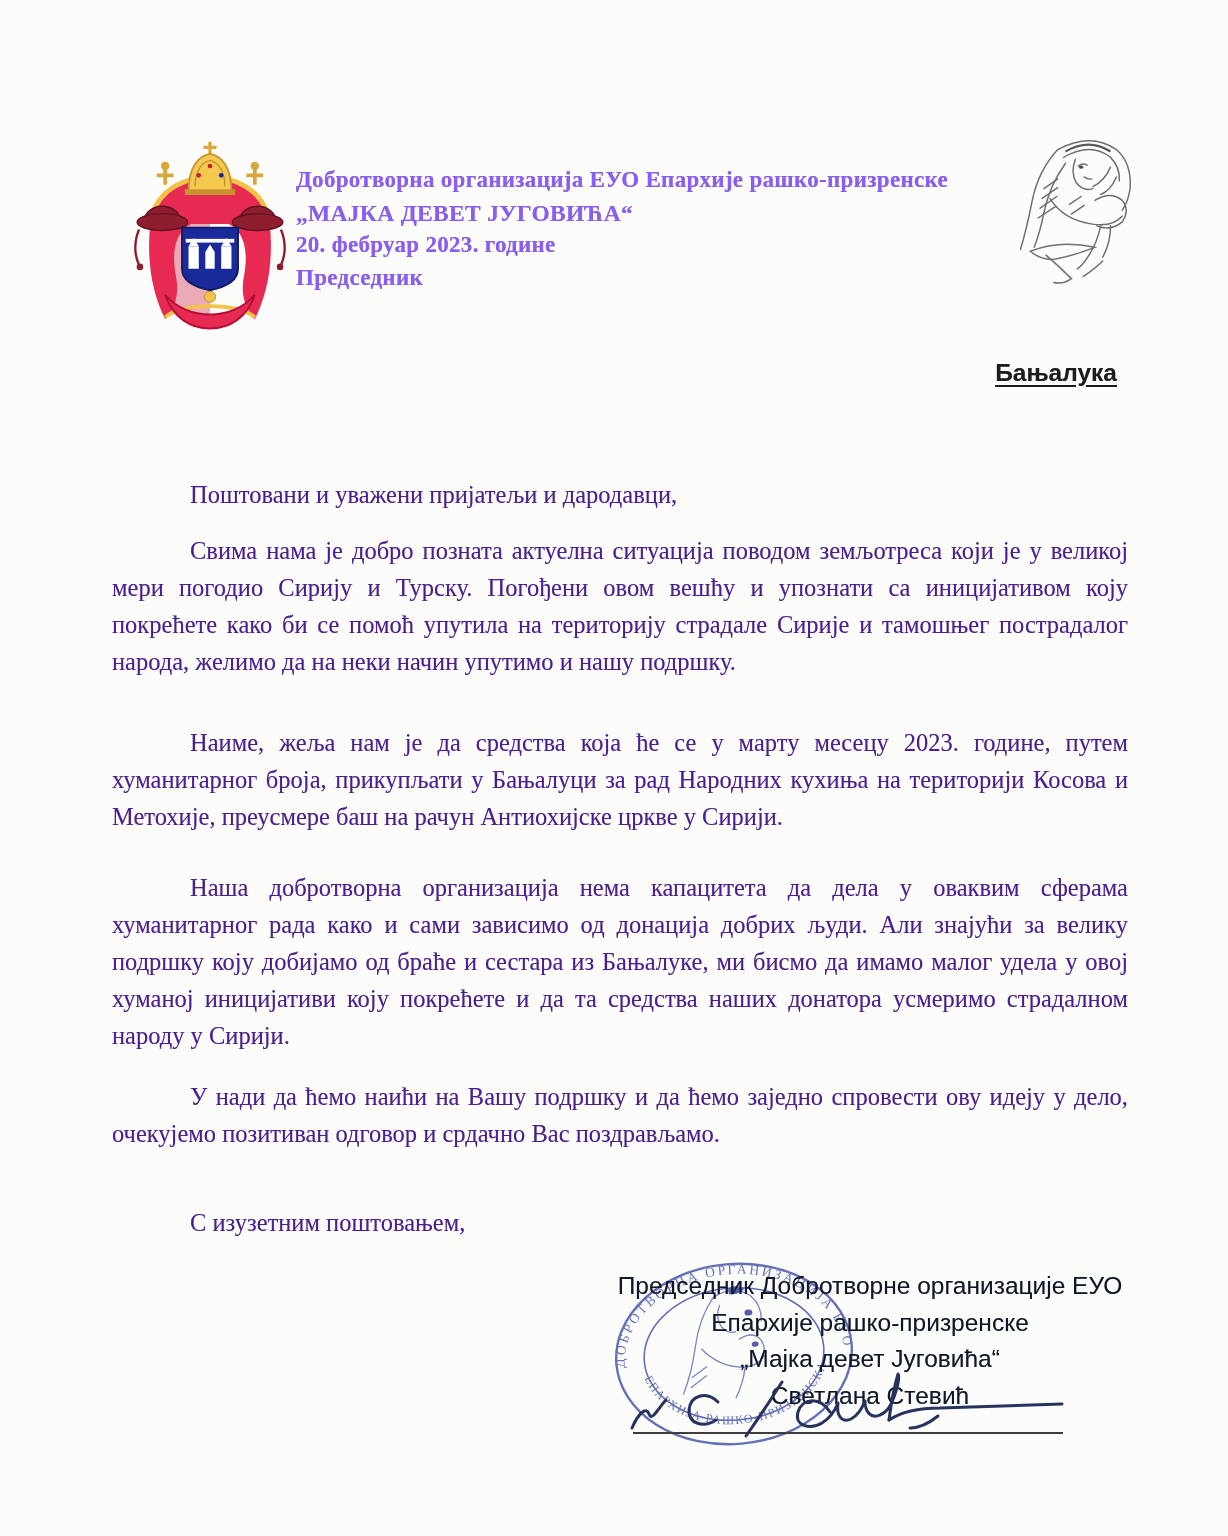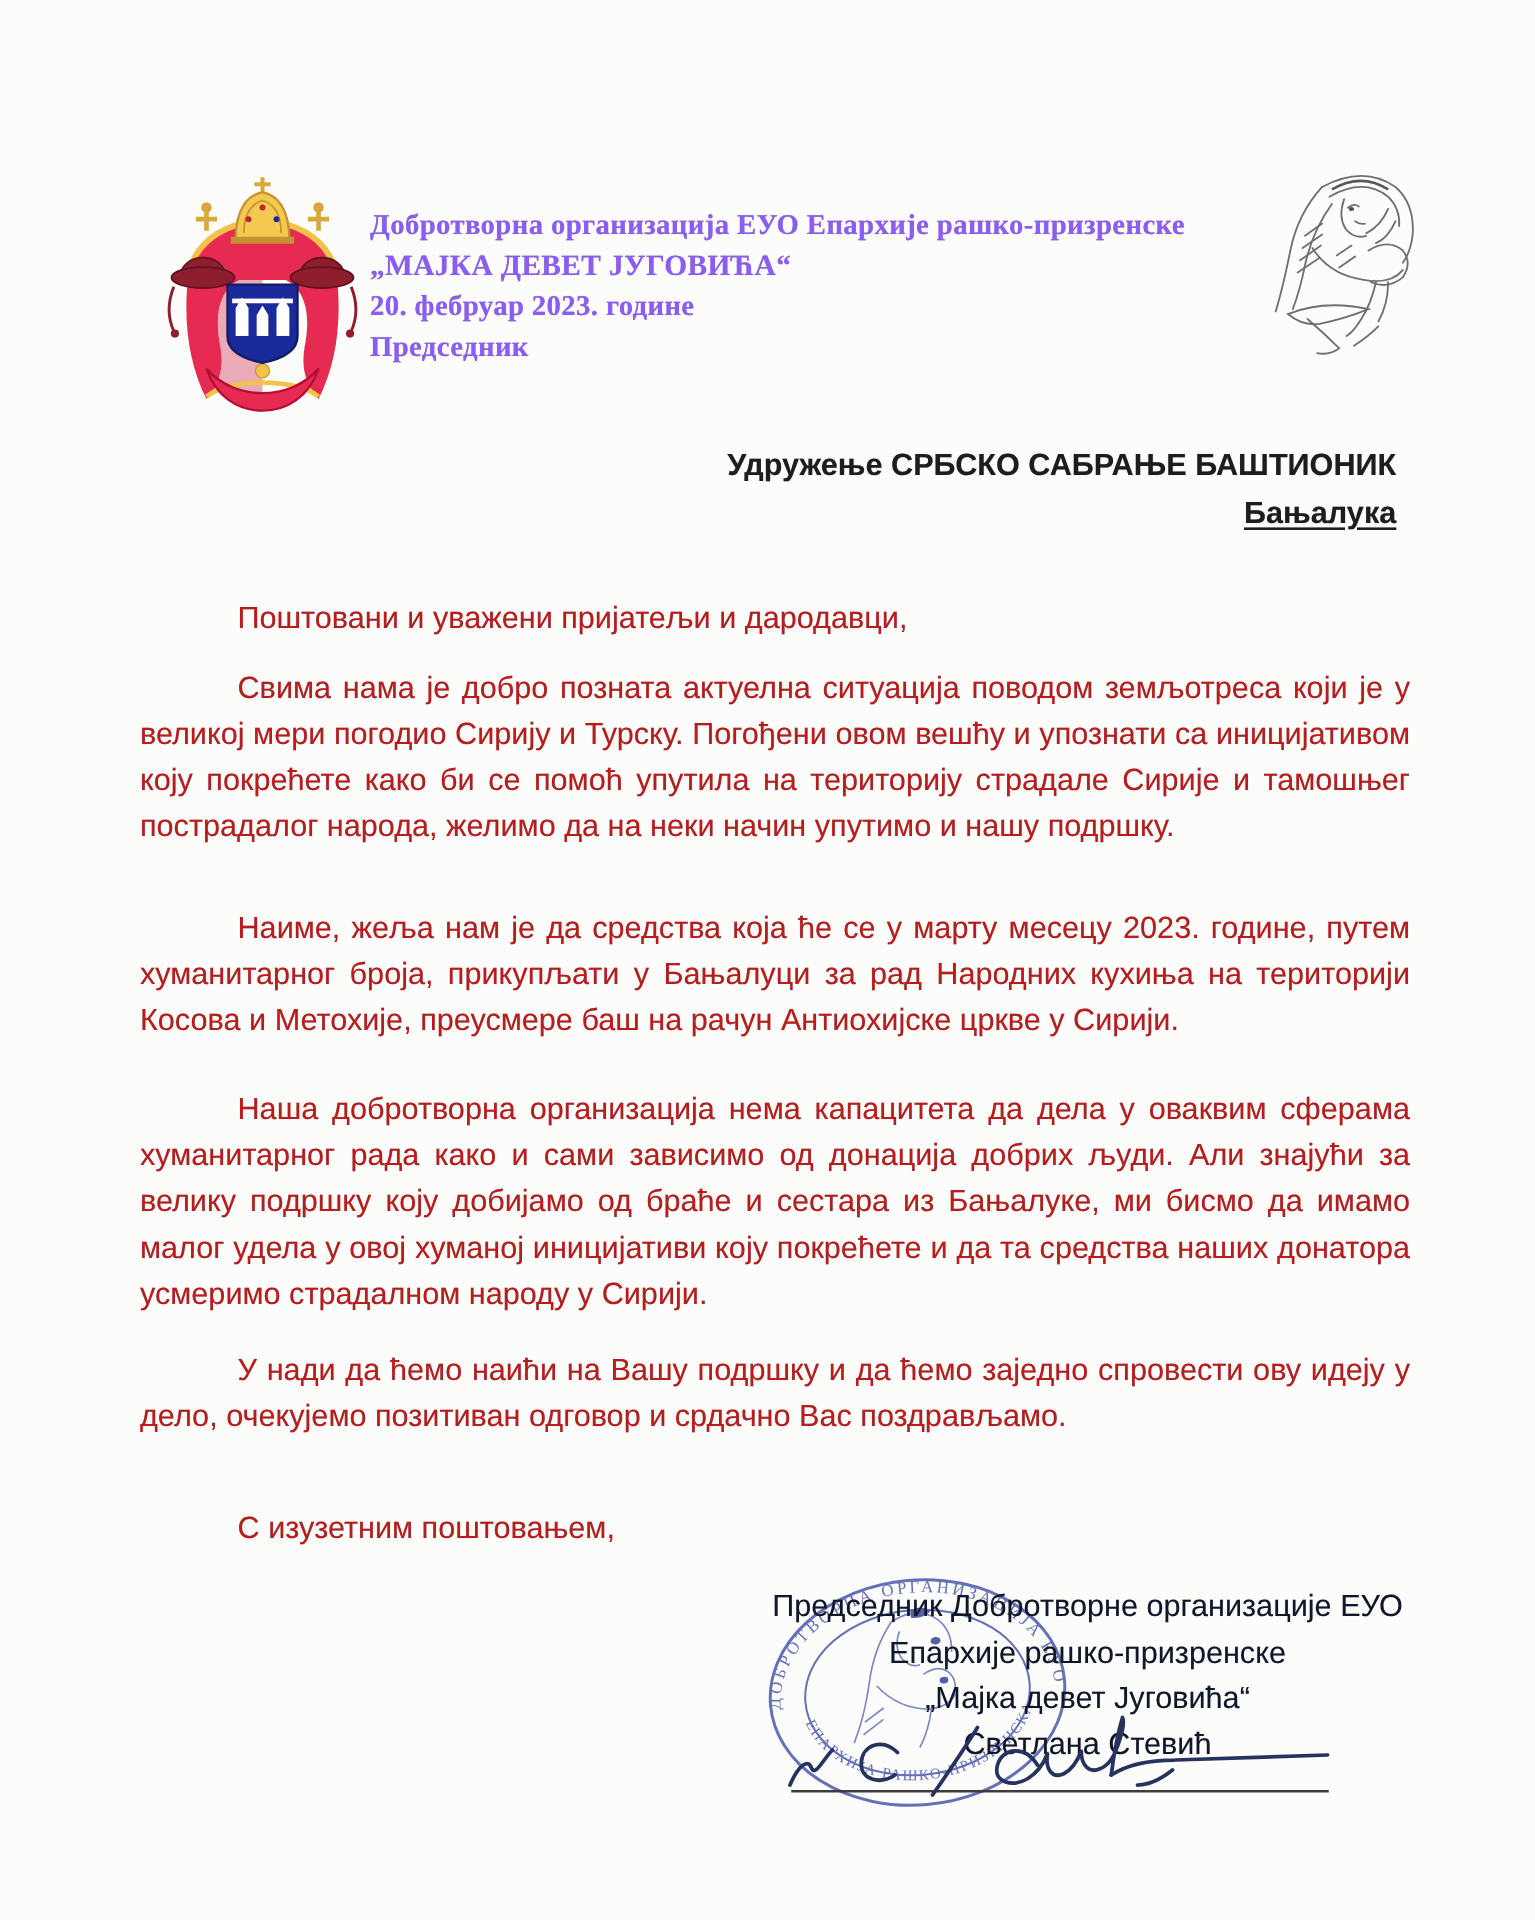--- a/index.html
+++ b/index.html
@@ -19,21 +19,21 @@
   .letterhead .org2{font-size:23.5px;}
   .sketch{left:1000px;top:130px;width:178px;height:176px;}
   .sketch svg{width:100%;height:100%;}
   
   .addressee{right:111px;top:354px;text-align:right;font-weight:bold;
     font-size:24.5px;line-height:38px;color:#1d1d1d;
     text-shadow:0 0 .6px rgba(30,30,30,.4);}
   .addressee .u{text-decoration:underline;text-underline-offset:4px;}
   
   .bodytext{left:112px;width:1016px;font-size:24.5px;line-height:37px;
-    margin:0;color:#b91c1c;text-shadow:0 0 .6px rgba(40,40,40,.38);}
+    margin:0;color:#4c1d95;text-shadow:0 0 .6px rgba(40,40,40,.38);font-family:Liberation Serif, serif;}
   .indent{text-indent:78px;}
   .just{text-align:justify;text-align-last:left;}
   .salutation{top:476px;}
   .p1{top:532px;}
   .p2{top:724px;}
   .p3{top:869px;}
   .p4{top:1078px;}
   .closing{top:1177px;margin-top:27px;}
   
   .stamp{left:606px;top:1254px;width:256px;height:200px;z-index:1;
@@ -137,21 +137,20 @@
         <path d="M84 150 Q96 142 104 134"></path>
       </g>
       <g fill="#4b4b4b">
         <ellipse cx="82" cy="38" rx="2.2" ry="1.6"></ellipse>
       </g>
       <path d="M66 22 Q90 8 112 22" fill="none" stroke="#585858" stroke-width="2.2"></path>
     </svg>
   </div>
 
   <div class="abs addressee">
-    <div>Удружење СРБСКО САБРАЊЕ БАШТИОНИК</div>
     <div class="u">Бањалука</div>
   </div>
 
   <p class="abs bodytext indent salutation">Поштовани и уважени пријатељи и дародавци,</p>
   <p class="abs bodytext indent just p1">Свима нама је добро позната актуелна ситуација поводом земљотреса који је у великој мери погодио Сирију и Турску. Погођени овом вешћу и упознати са иницијативом коју покрећете како би се помоћ упутила на територију страдале Сирије и тамошњег пострадалог народа, желимо да на неки начин упутимо и нашу подршку.</p>
   <p class="abs bodytext indent just p2">Наиме, жеља нам је да средства која ће се у марту месецу 2023. године, путем хуманитарног броја, прикупљати у Бањалуци за рад Народних кухиња на територији Косова и Метохије, преусмере баш на рачун Антиохијске цркве у Сирији.</p>
   <p class="abs bodytext indent just p3">Наша добротворна организација нема капацитета да дела у оваквим сферама хуманитарног рада како и сами зависимо од донација добрих људи. Али знајући за велику подршку коју добијамо од браће и сестара из Бањалуке, ми бисмо да имамо малог удела у овој хуманој иницијативи коју покрећете и да та средства наших донатора усмеримо страдалном народу у Сирији.</p>
   <p class="abs bodytext indent just p4">У нади да ћемо наићи на Вашу подршку и да ћемо заједно спровести ову идеју у дело, очекујемо позитиван одговор и срдачно Вас поздрављамо.</p>
   <p class="abs bodytext indent closing">С изузетним поштовањем,</p>
 

